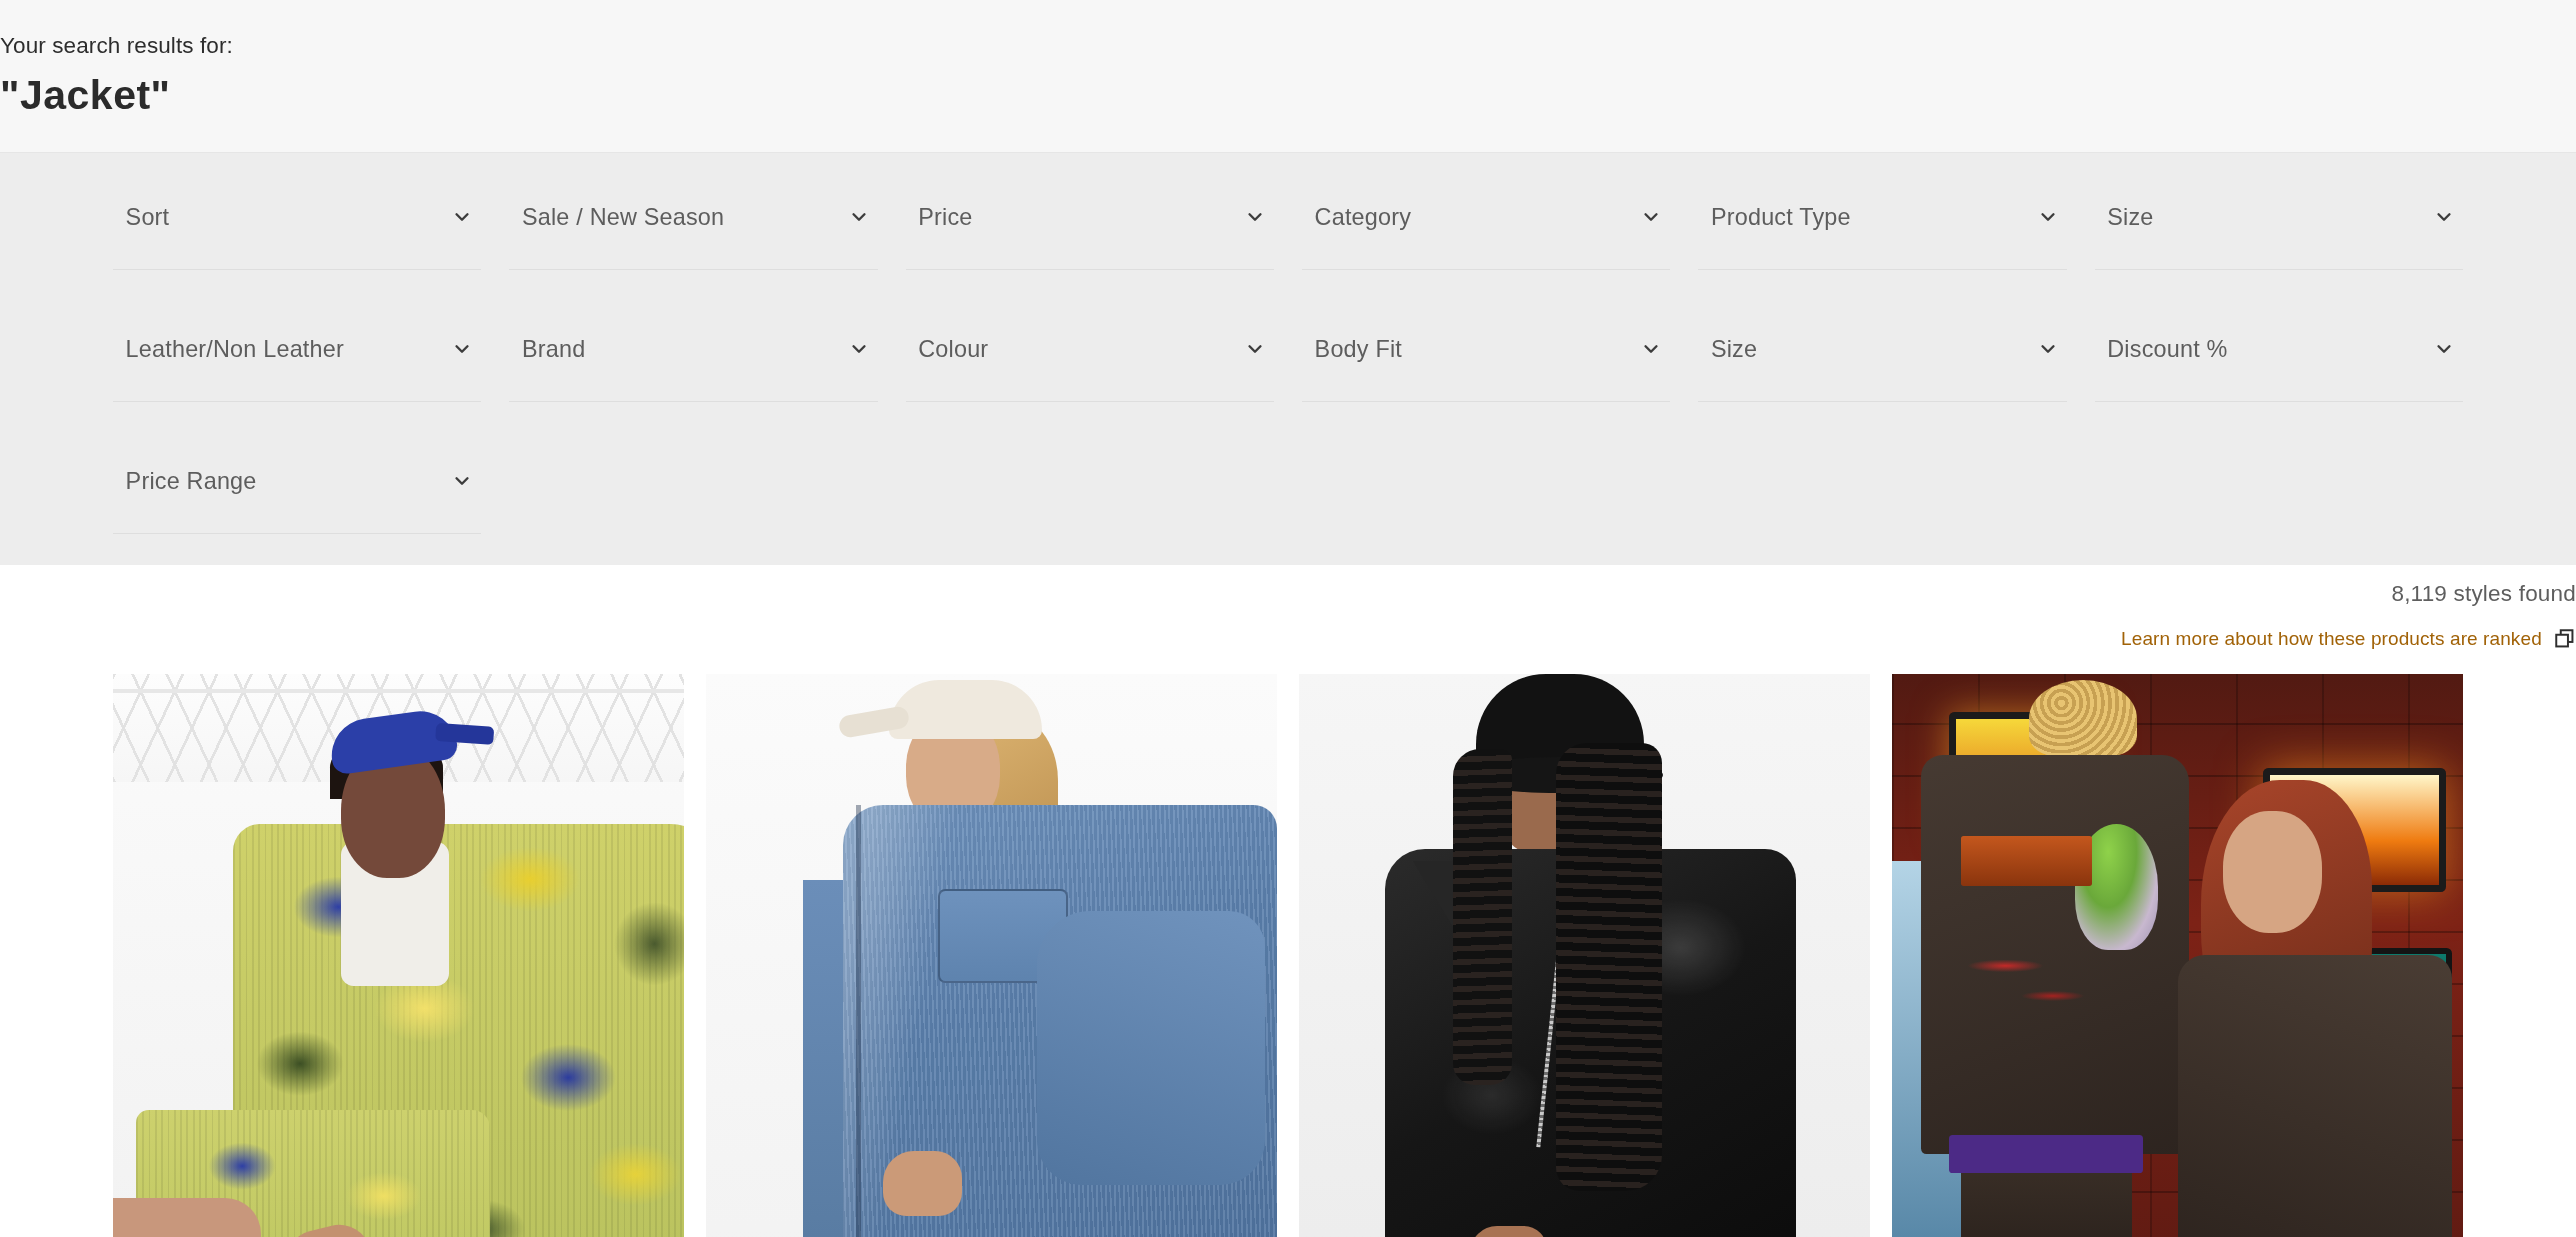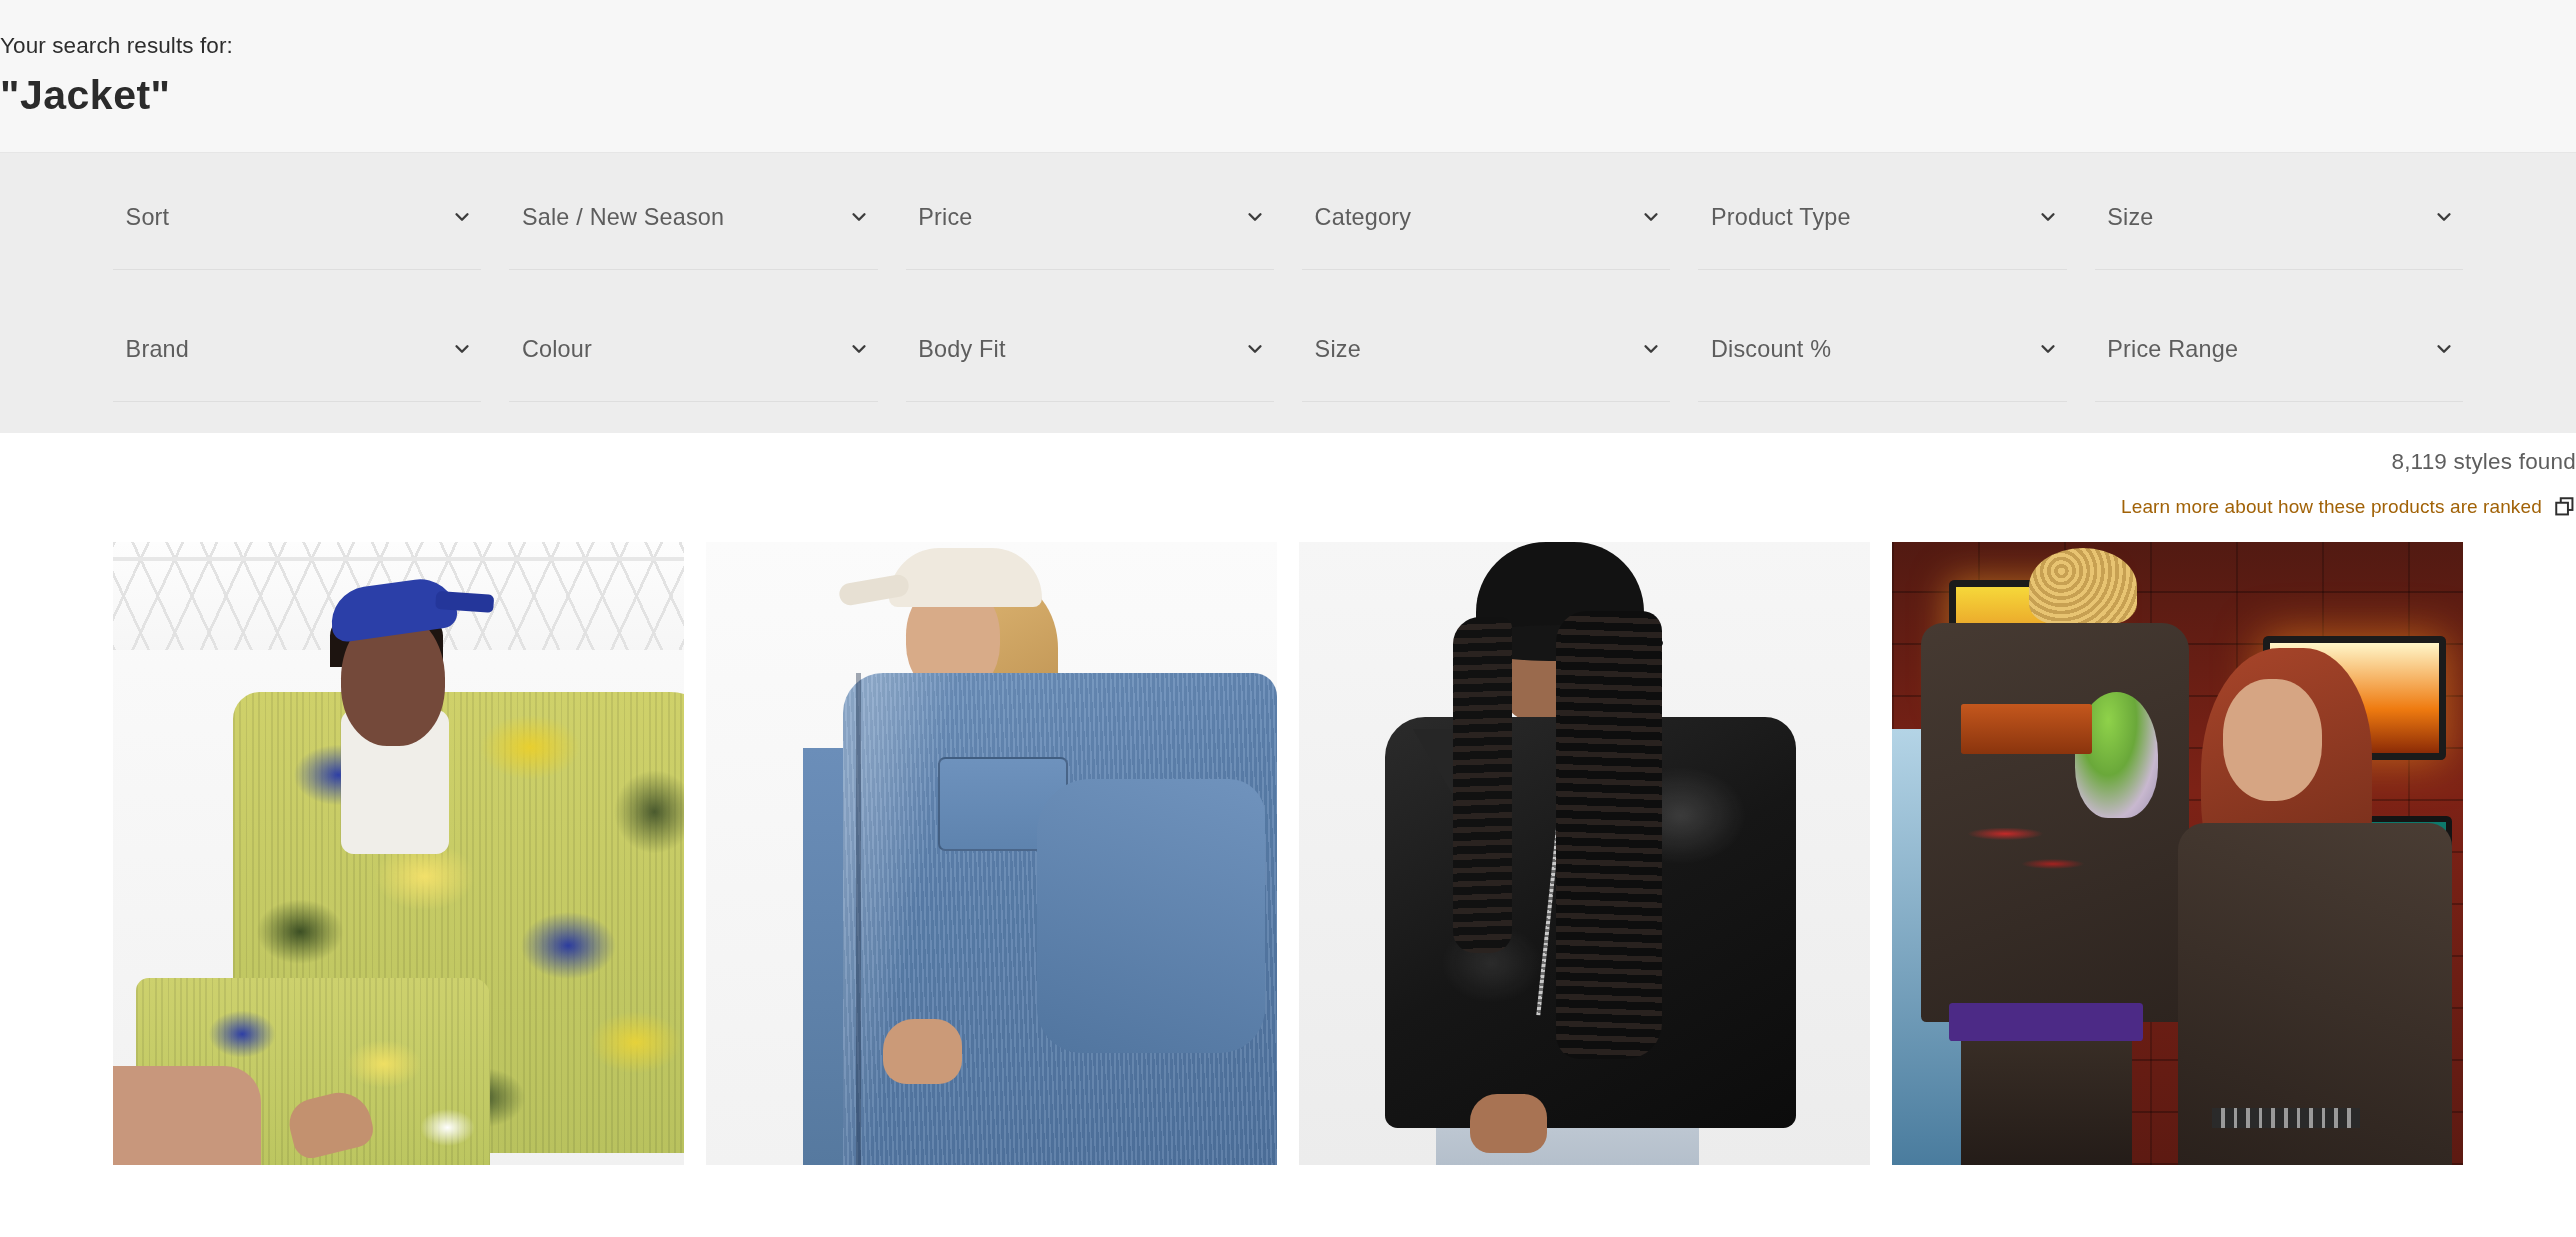--- a/index.html
+++ b/index.html
@@ -477,20 +477,30 @@
       <div class="filter-select">
         <span class="filter-label">Size</span>
         <span class="chev">
             <svg width="20" height="20" viewBox="0 0 22 22">
               <path d="M5 8 L11 14 L17 8" fill="none" stroke="#3c3c3c" stroke-width="2.6" stroke-linecap="round" stroke-linejoin="round"></path>
             </svg>
           </span>
       </div>
     </div>
 
+    <div class="filter-cell">
+      <div class="filter-select">
+        <span class="filter-label">Leather/Non Leather</span>
+        <span class="chev">
+            <svg width="20" height="20" viewBox="0 0 22 22">
+              <path d="M5 8 L11 14 L17 8" fill="none" stroke="#3c3c3c" stroke-width="2.6" stroke-linecap="round" stroke-linejoin="round"></path>
+            </svg>
+          </span>
+      </div>
+    </div>
 
     <div class="filter-cell">
       <div class="filter-select">
         <span class="filter-label">Brand</span>
         <span class="chev">
             <svg width="20" height="20" viewBox="0 0 22 22">
               <path d="M5 8 L11 14 L17 8" fill="none" stroke="#3c3c3c" stroke-width="2.6" stroke-linecap="round" stroke-linejoin="round"></path>
             </svg>
           </span>
       </div>

